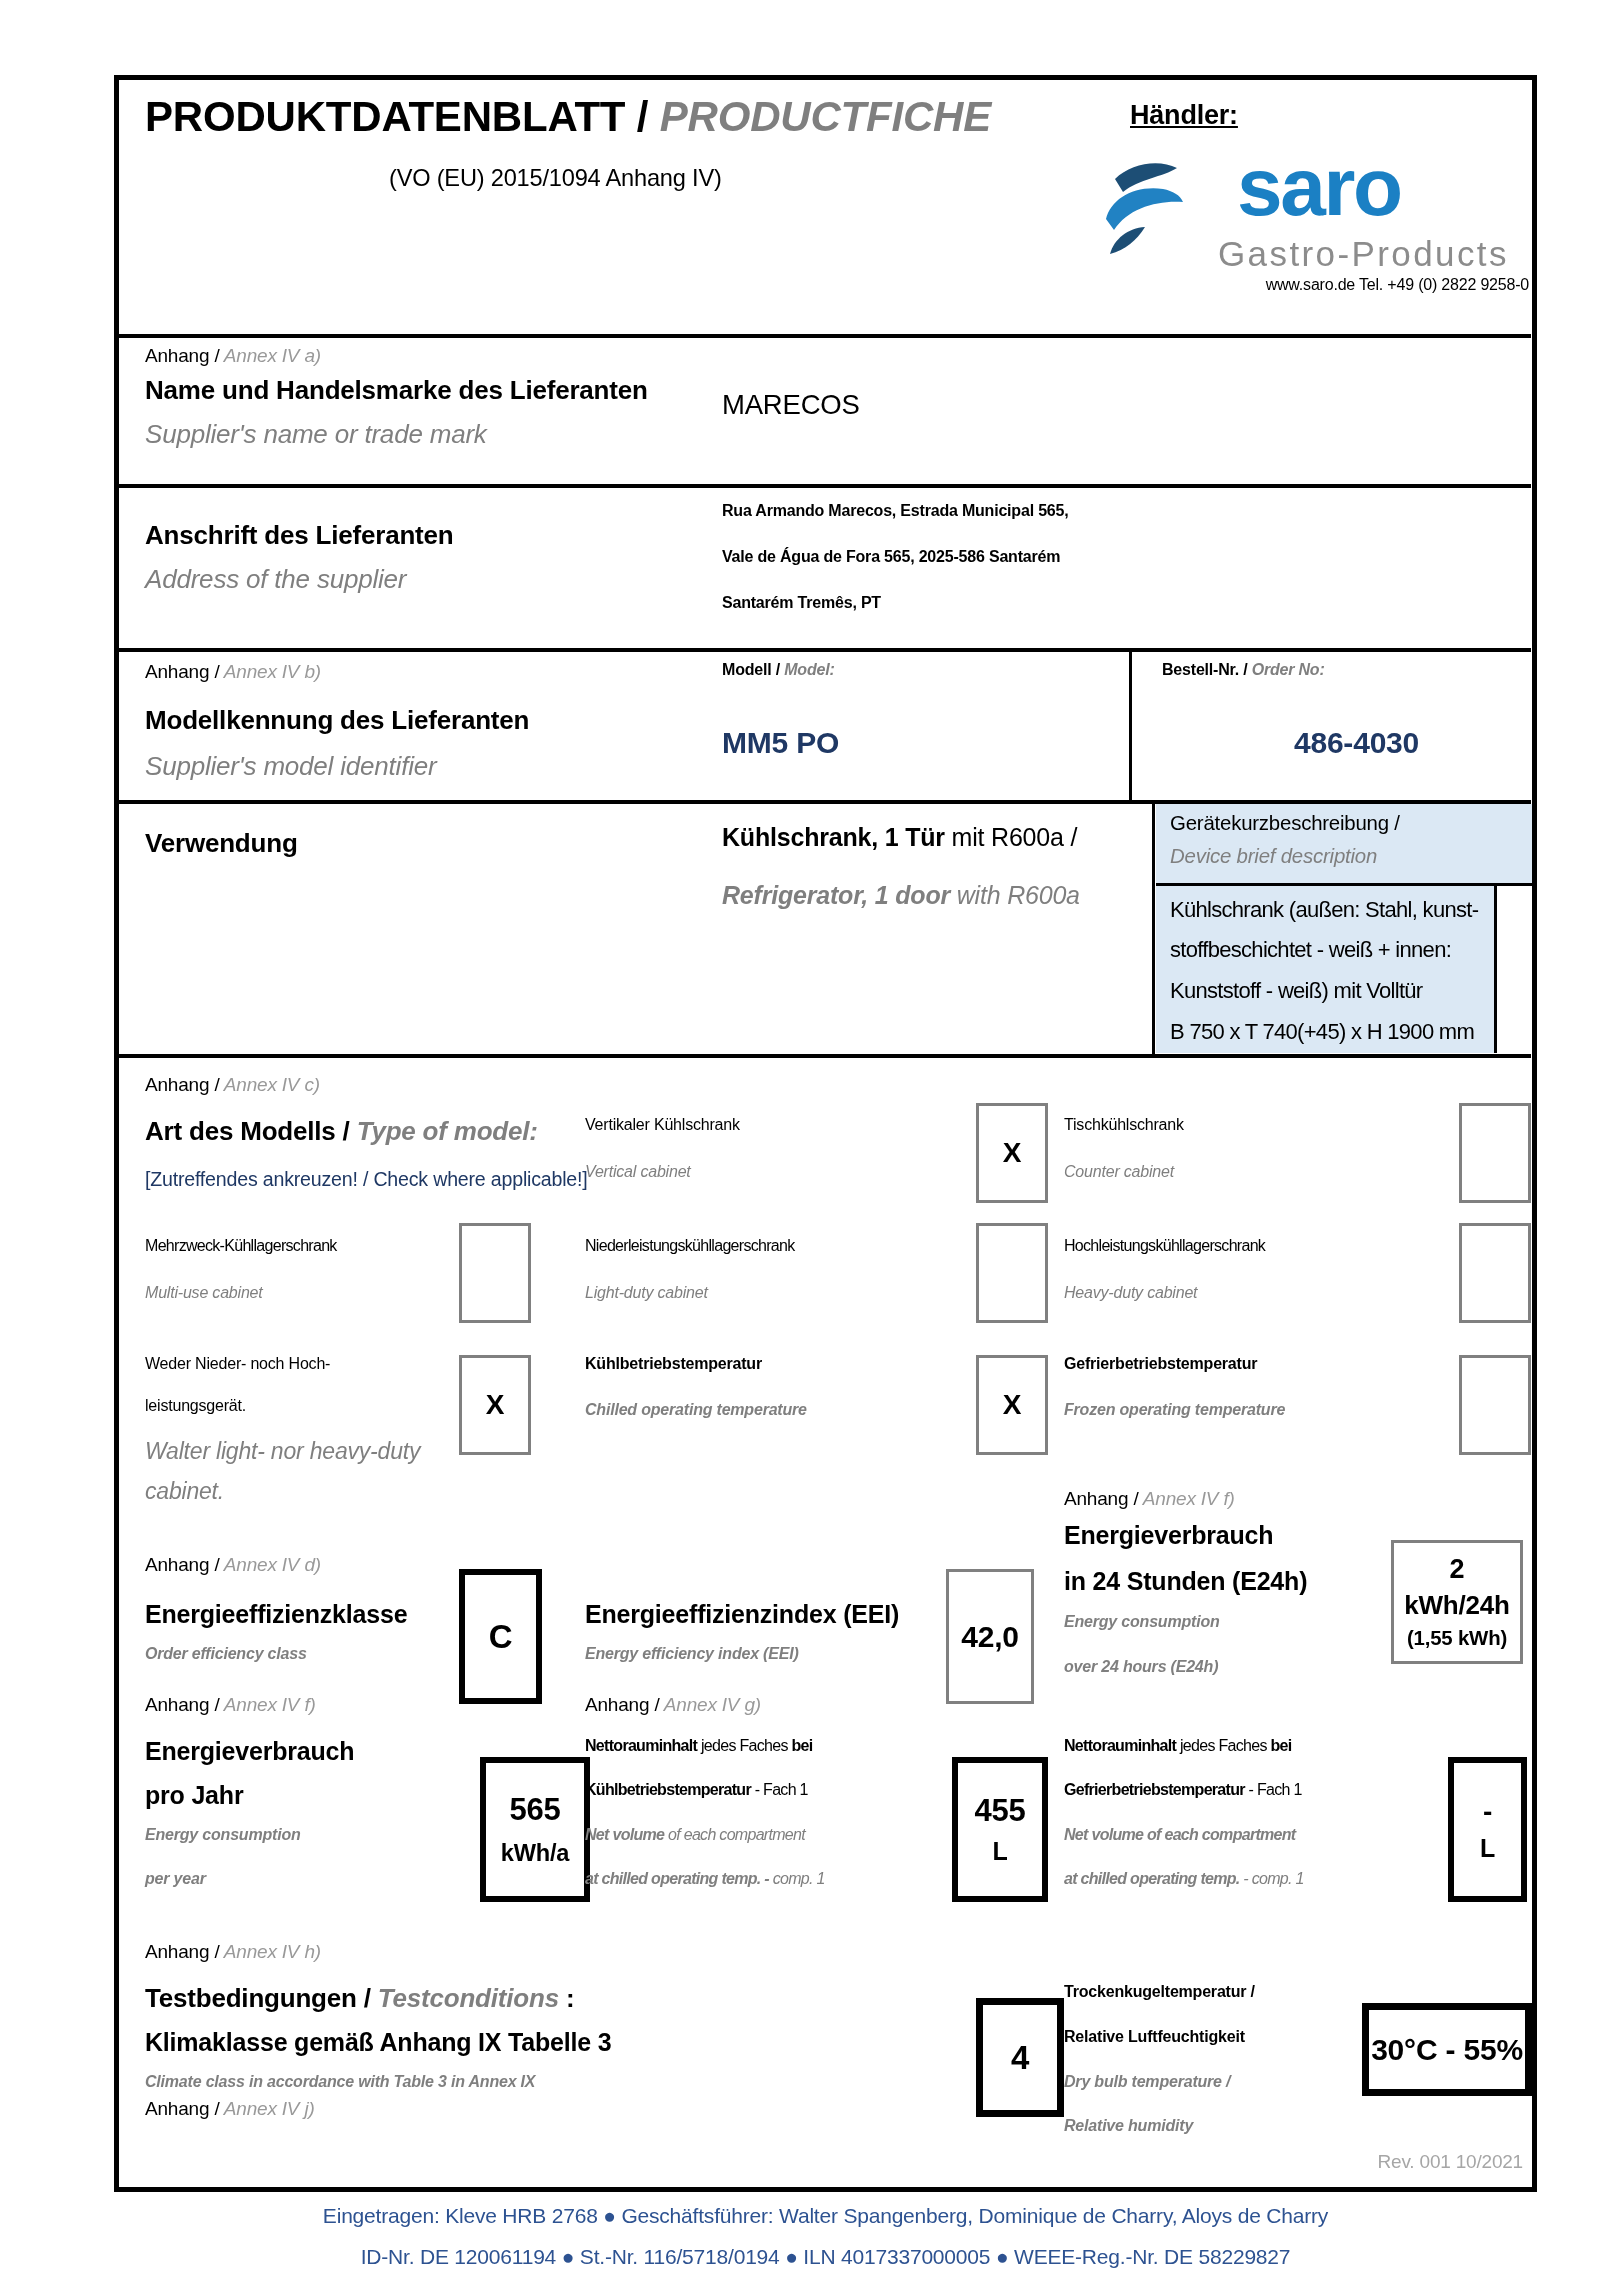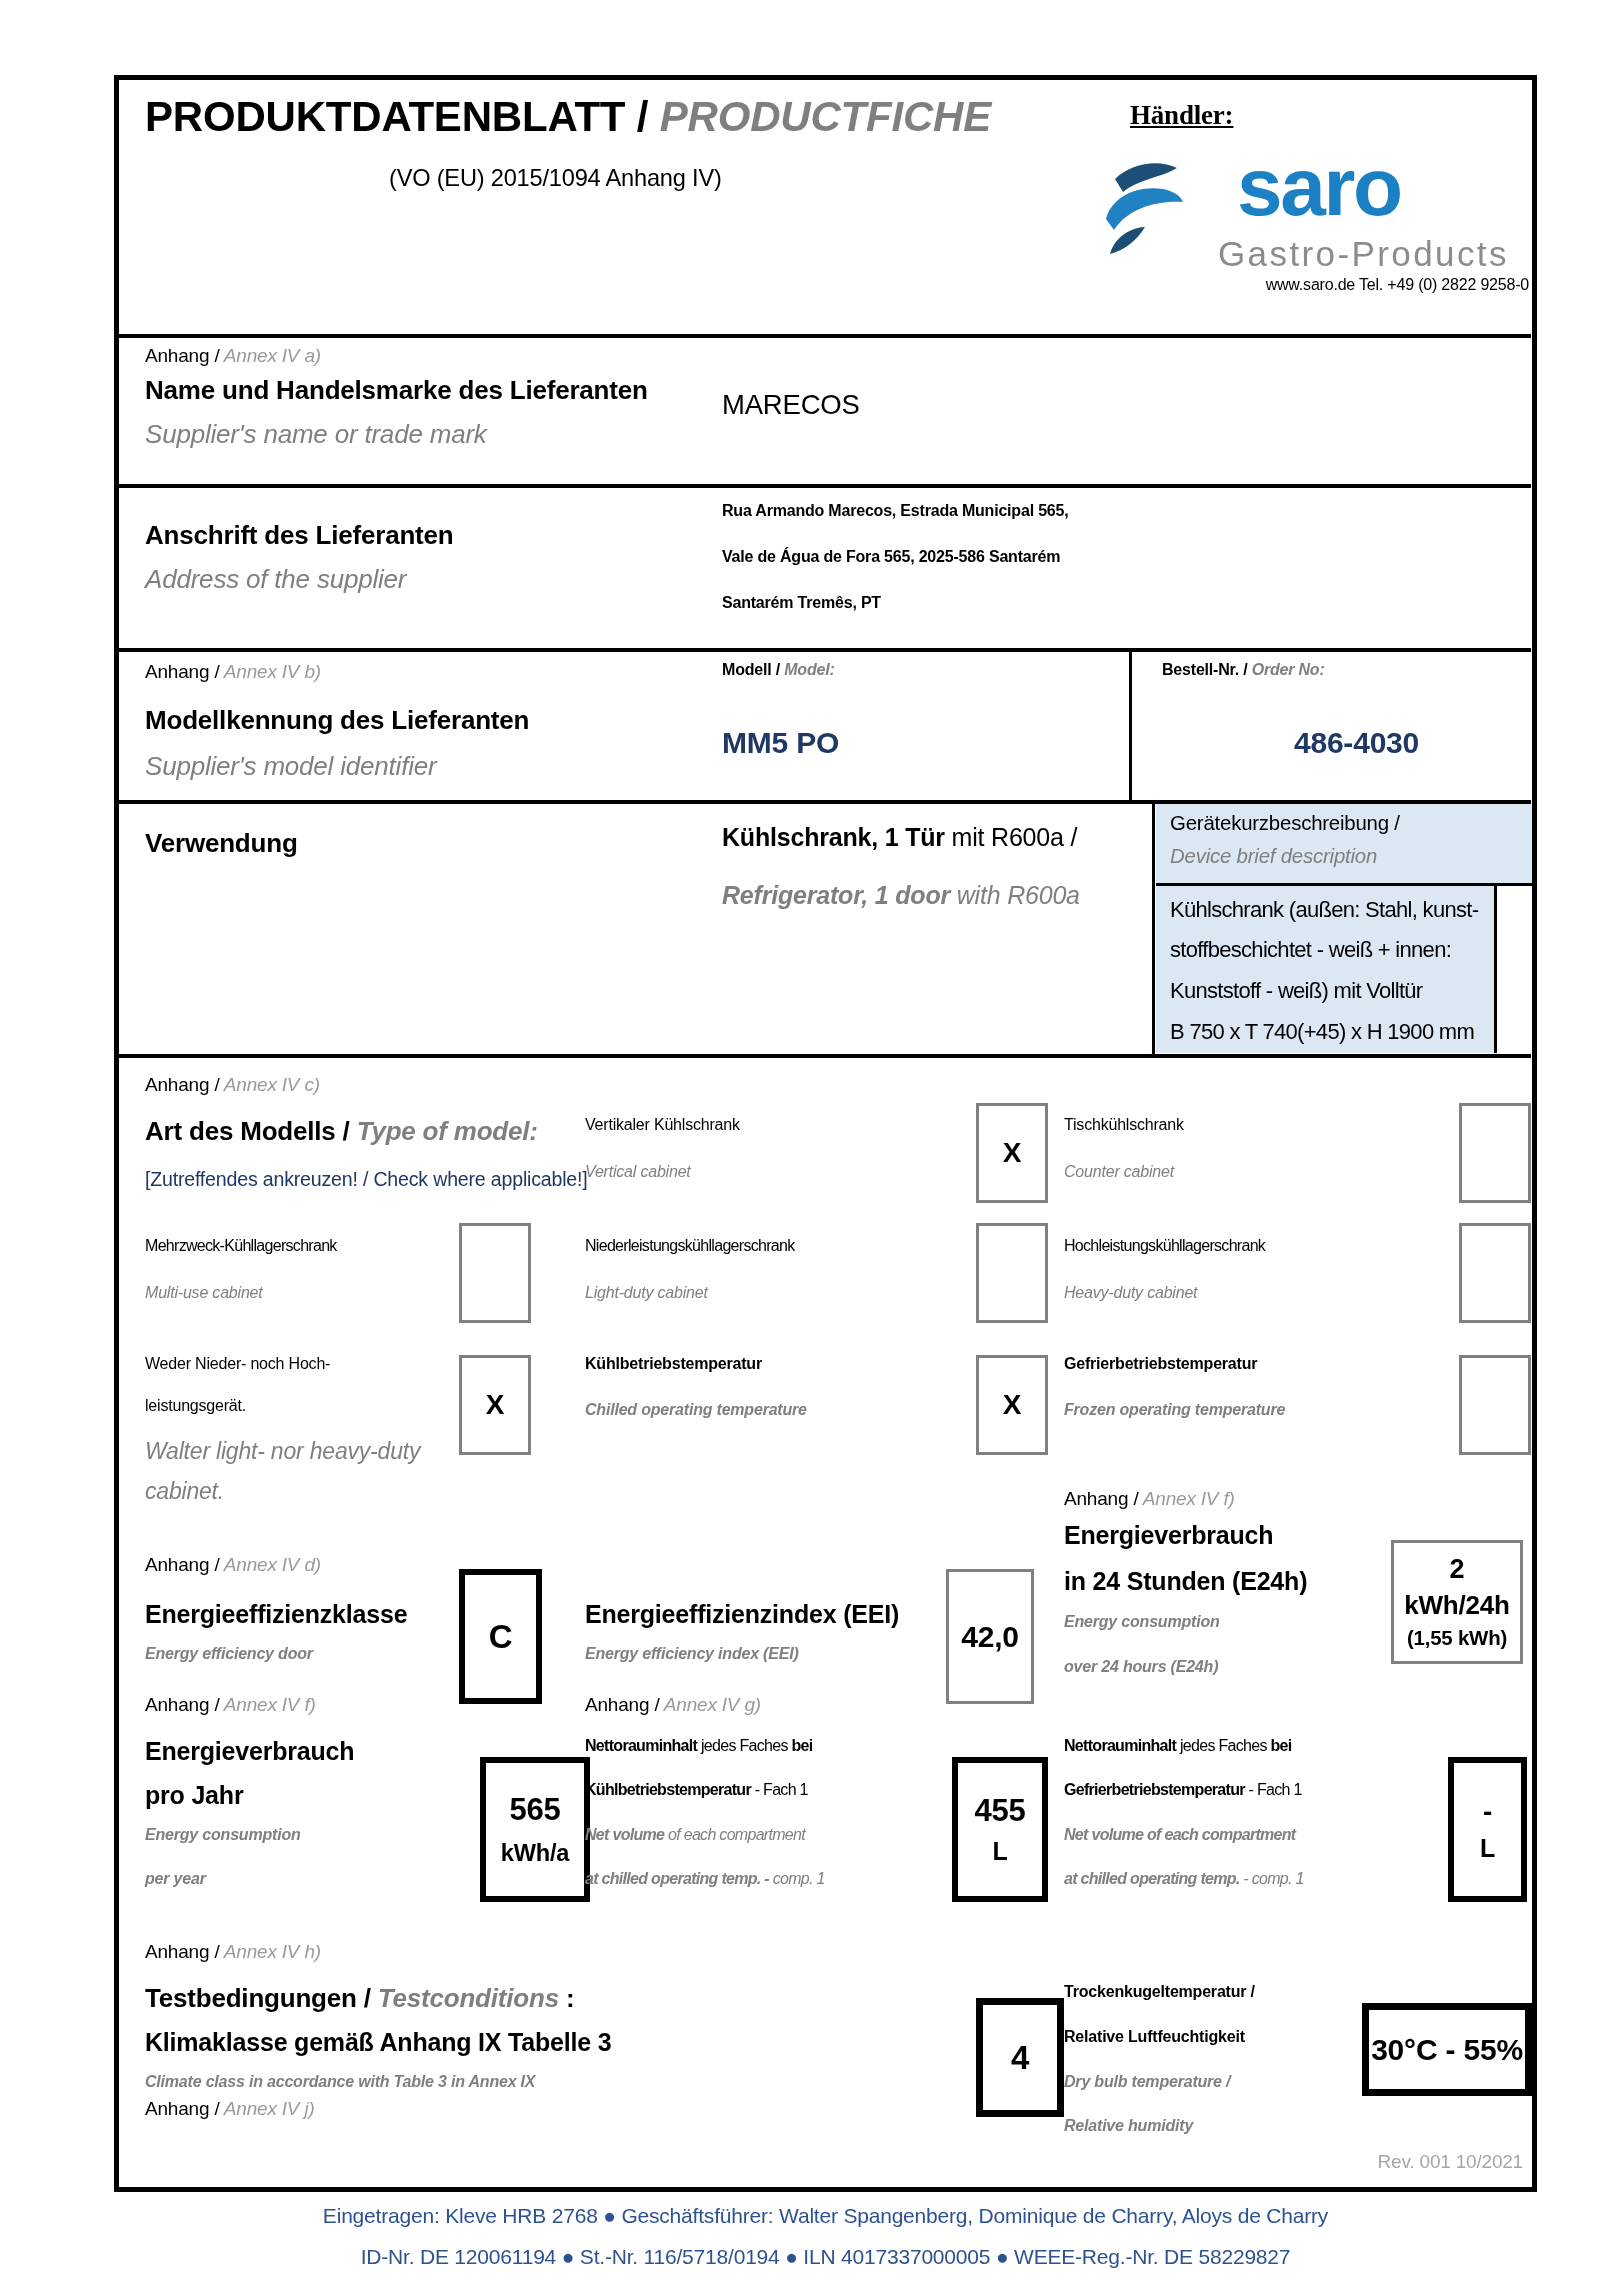--- a/index.html
+++ b/index.html
@@ -26,21 +26,21 @@
   .vb.black{border:6.3px solid #000;}
   .vb.gray{border:3.9px solid #808080;}
   .bluehead{position:absolute;left:1156px;top:804px;width:376px;height:79px;background:#dbe8f4;
             border-bottom:3.9px solid #000;box-sizing:content-box;}
   .bluebody{position:absolute;left:1156px;top:886px;width:338px;height:167px;background:#dbe8f4;
             border-right:3.1px solid #000;}
   .saro{font-size:82px;font-weight:bold;color:#1b80c4;letter-spacing:-2.4px;line-height:1;margin-left:24px;}
   .gastro{font-size:35px;color:#8c8c8c;letter-spacing:2.4px;}
   .footerline{position:absolute;left:114px;width:1423px;text-align:center;color:#2d5291;font-size:21px;}
   .rev{color:#a6a6a6;font-size:19px;}
-  u{text-decoration:underline;font-family:Liberation Serif, serif;}
+  u{text-decoration:underline;}
 </style>
 </head>
 <body>
 
 <div class="page">
 
   <div class="frame"></div>
   <div class="hline" style="top:334px"></div>
   <div class="hline" style="top:484px"></div>
   <div class="hline" style="top:648px"></div>
@@ -151,21 +151,21 @@
   <div class="cb" style="left:1459px;top:1355px"></div>
 
   <div class="abs anx" style="left:1064px;top:1488px">
     <span>Anhang /</span><span class="ai"> Annex IV f)</span>
   </div>
 
   <div class="abs anx" style="left:145px;top:1554px">
     <span>Anhang /</span><span class="ai"> Annex IV d)</span>
   </div>
   <div class="abs s32 b" style="left:145px;top:1600px">Energieeffizienzklasse</div>
-  <div class="abs s31 g b" style="left:145px;top:1645px">Energy efficiency door</div>
+  <div class="abs s31 g b" style="left:145px;top:1645px">Order efficiency class</div>
   <div class="vb black" style="left:459px;top:1569px;width:83px;height:135px;font-size:33px">C</div>
   <div class="abs s32 b" style="left:585px;top:1600px">Energieeffizienzindex (EEI)</div>
   <div class="abs s31 g b" style="left:585px;top:1645px">Energy efficiency index (EEI)</div>
   <div class="vb gray" style="left:946px;top:1569px;width:88px;height:135px;font-size:30px">42,0</div>
   <div class="abs s32 b" style="left:1064px;top:1521px">Energieverbrauch</div>
   <div class="abs s32 b" style="left:1064px;top:1567px">in 24 Stunden (E24h)</div>
   <div class="abs s31 g b" style="left:1064px;top:1613px">Energy consumption</div>
   <div class="abs s31 g b" style="left:1064px;top:1658px">over 24 hours (E24h)</div>
   <div class="vb gray" style="left:1391px;top:1540px;width:132px;height:124px">
     <div style="font-size:27px">2</div>

